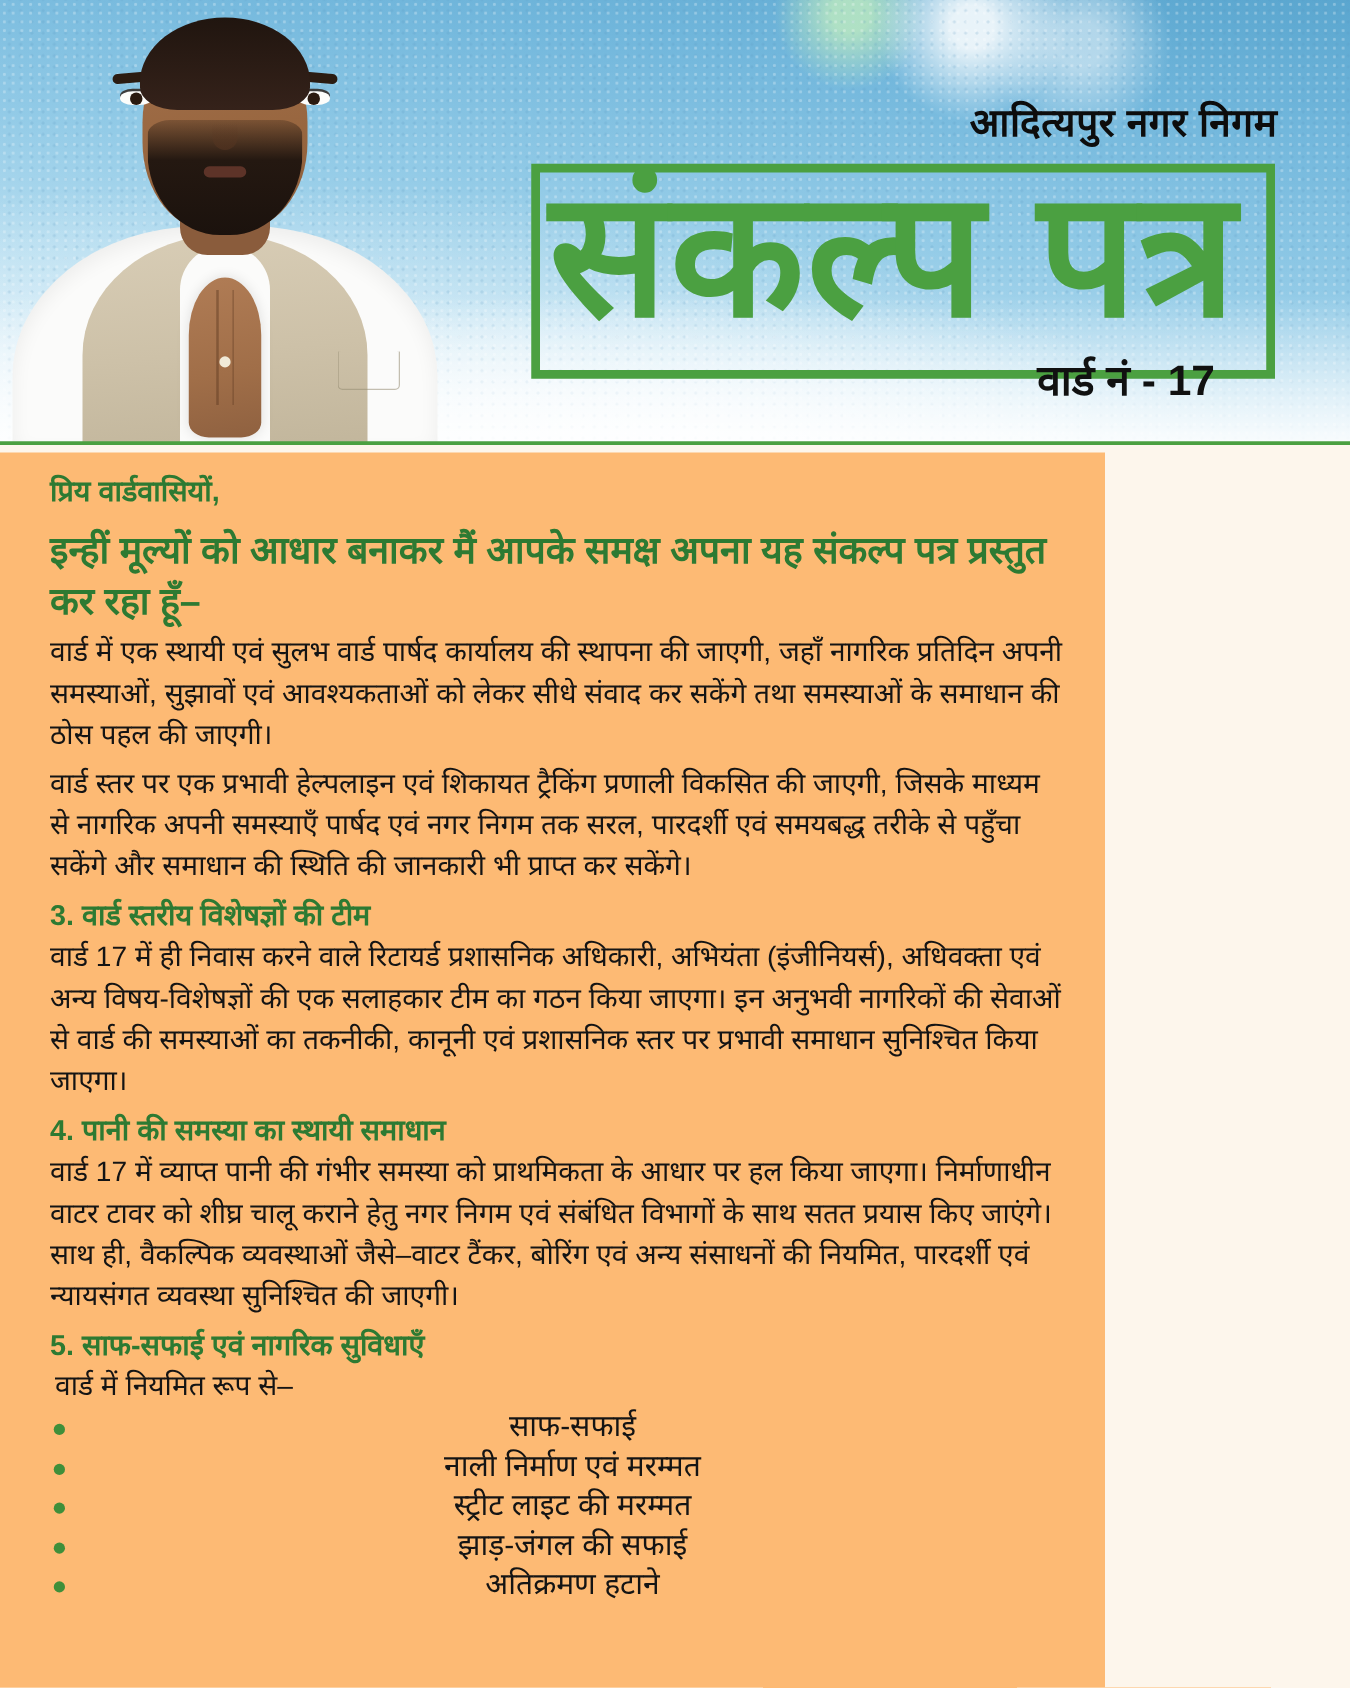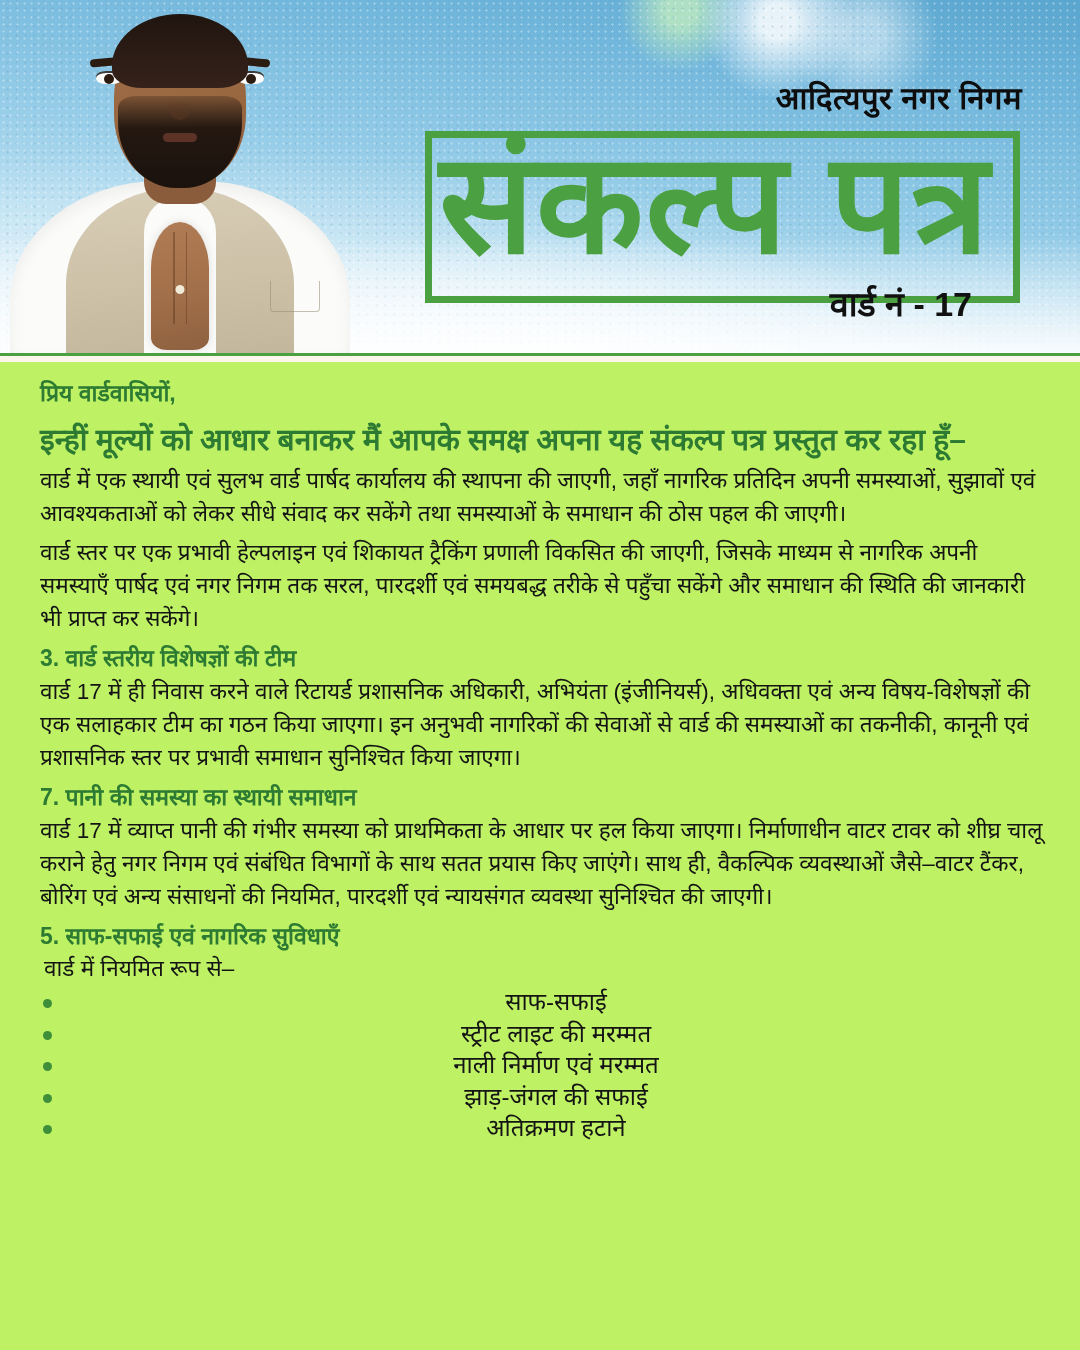--- a/index.html
+++ b/index.html
@@ -246,23 +246,23 @@
     top: 353px;
     height: 9px;
     background: #4ba041;
   }
 
   
   .content {
     position: absolute;
     top: 362px;
     left: 0;
-    width: 1080px;
+    width: 884px;
     height: 988px;
-    background: #bef264;
+    background: #fdba74;
     padding: 14px 34px 0 40px;
     box-sizing: border-box;
   }
   .salutation {
     color: #2d7a32;
     font-size: 23px;
     font-weight: 700;
     margin: 0 0 3px 0;
   }
   .intro-para {
@@ -365,29 +365,29 @@
   <div>
     <p class="sec-body">वार्ड स्तर पर एक प्रभावी हेल्पलाइन एवं शिकायत ट्रैकिंग प्रणाली विकसित की जाएगी, जिसके माध्यम से नागरिक अपनी समस्याएँ पार्षद एवं नगर निगम तक सरल, पारदर्शी एवं समयबद्ध तरीके से पहुँचा सकेंगे और समाधान की स्थिति की जानकारी भी प्राप्त कर सकेंगे।</p>
   </div>
 
   <div>
     <p class="sec-title">3. वार्ड स्तरीय विशेषज्ञों की टीम</p>
     <p class="sec-body">वार्ड 17 में ही निवास करने वाले रिटायर्ड प्रशासनिक अधिकारी, अभियंता (इंजीनियर्स), अधिवक्ता एवं अन्य विषय-विशेषज्ञों की एक सलाहकार टीम का गठन किया जाएगा। इन अनुभवी नागरिकों की सेवाओं से वार्ड की समस्याओं का तकनीकी, कानूनी एवं प्रशासनिक स्तर पर प्रभावी समाधान सुनिश्चित किया जाएगा।</p>
   </div>
 
   <div>
-    <p class="sec-title">7. पानी की समस्या का स्थायी समाधान</p>
+    <p class="sec-title">4. पानी की समस्या का स्थायी समाधान</p>
     <p class="sec-body">वार्ड 17 में व्याप्त पानी की गंभीर समस्या को प्राथमिकता के आधार पर हल किया जाएगा। निर्माणाधीन वाटर टावर को शीघ्र चालू कराने हेतु नगर निगम एवं संबंधित विभागों के साथ सतत प्रयास किए जाएंगे। साथ ही, वैकल्पिक व्यवस्थाओं जैसे–वाटर टैंकर, बोरिंग एवं अन्य संसाधनों की नियमित, पारदर्शी एवं न्यायसंगत व्यवस्था सुनिश्चित की जाएगी।</p>
   </div>
 
   <div>
     <p class="sec-title">5. साफ-सफाई एवं नागरिक सुविधाएँ</p>
     <p class="sub-line">वार्ड में नियमित रूप से–</p>
     <ul class="bullets">
       <li><span class="dot"></span><span>साफ-सफाई</span></li>
+      <li><span class="dot"></span><span>नाली निर्माण एवं मरम्मत</span></li>
       <li><span class="dot"></span><span>स्ट्रीट लाइट की मरम्मत</span></li>
-      <li><span class="dot"></span><span>नाली निर्माण एवं मरम्मत</span></li>
       <li><span class="dot"></span><span>झाड़-जंगल की सफाई</span></li>
       <li><span class="dot"></span><span>अतिक्रमण हटाने</span></li>
     </ul>
   </div>
 
 </div>
 
 </body></html>

